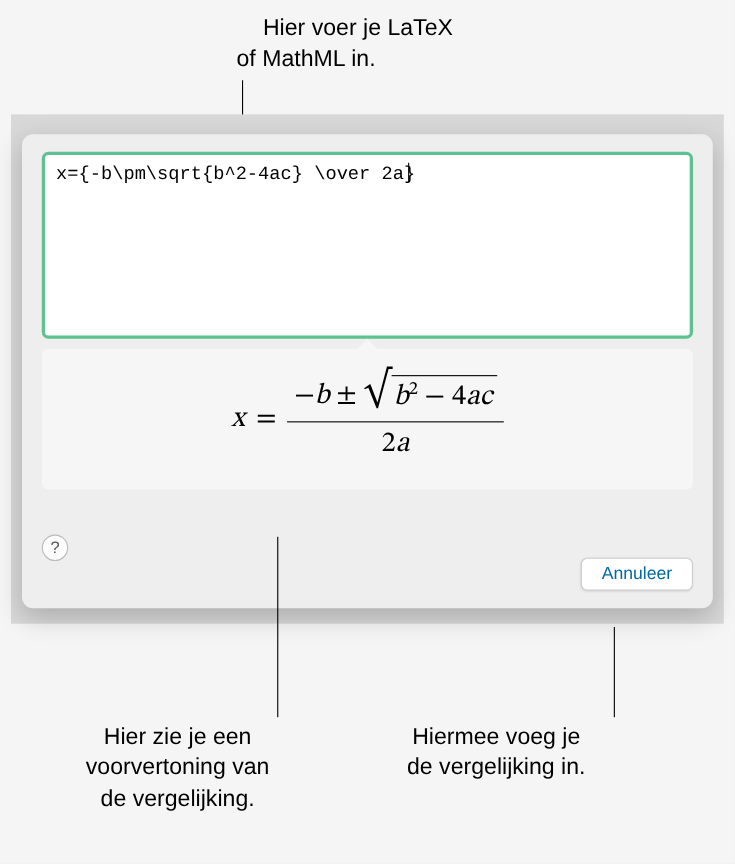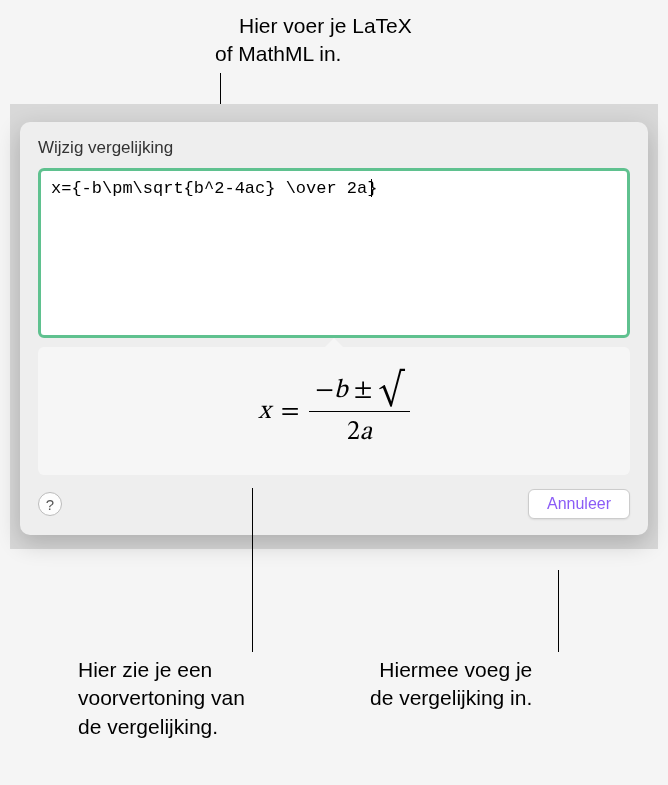--- a/index.html
+++ b/index.html
@@ -166,24 +166,25 @@
     }
     .spacer {
       flex: 1;
     }
     .btn {
       background: #fff;
       border: 1px solid #ccc;
       border-radius: 6px;
       padding: 5px 18px;
       font-size: 16px;
-      color: #8b5cf6;
+      color: #0369a1;
       margin-left: 10px;
       cursor: pointer;
       box-shadow: 0 1px 2px rgba(0,0,0,0.08);
+      margin-top: 48px;
     }
     .dialog-shadow-bottom {
       height: 14px;
     }
     .callout-line-preview {
       position: absolute;
       top: 488px;
       left: 252px;
       width: 1px;
       height: 164px;
@@ -194,64 +195,66 @@
       top: 570px;
       left: 558px;
       width: 1px;
       height: 82px;
       background: #000;
     }
     .callout-preview {
       position: absolute;
       top: 656px;
       left: 78px;
-      text-align: left;
+      text-align: center;
       font-size: 21px;
       line-height: 1.35;
       color: #000;
     }
     .callout-update {
       position: absolute;
       top: 656px;
       left: 370px;
-      text-align: right;
+      text-align: center;
       font-size: 21px;
       line-height: 1.35;
       color: #000;
     }
   </style>
 </head>
 <body>
 
 <div class="callout-top">
   <span style="white-space:pre-line;margin-left:24px;">Hier voer je LaTeX
 of MathML in.</span>
 </div>
 <div class="callout-line-top"></div>
 
 <div class="dialog-container">
   <div class="dialog">
-    <div class="dialog-title">Wijzig vergelijking</div>
 
     <div class="input-area">
       <span>x={-b\pm\sqrt{b^2-4ac} \over 2a}</span><span class="cursor"></span>
     </div>
 
     <div class="preview-pointer"></div>
     <div class="preview-area">
       <div class="equation">
         <span>x</span>
         <span class="eq-sign">=</span>
         <span class="fraction">
           <span class="numerator">
             <span class="minus">−</span>
             <span class="italic">b</span>
             <span class="pm">±</span>
             <span class="sqrt">
               <span class="sqrt-sign">√</span>
+              <span class="radicand">
+                <span>b</span><span class="sup">2</span><span class="minus"> − 4</span><span>a</span><span>c</span>
+              </span>
             </span>
           </span>
           <span class="denominator">
             <span class="minus">2</span><span>a</span>
           </span>
         </span>
       </div>
     </div>
 
     <div class="button-row">

